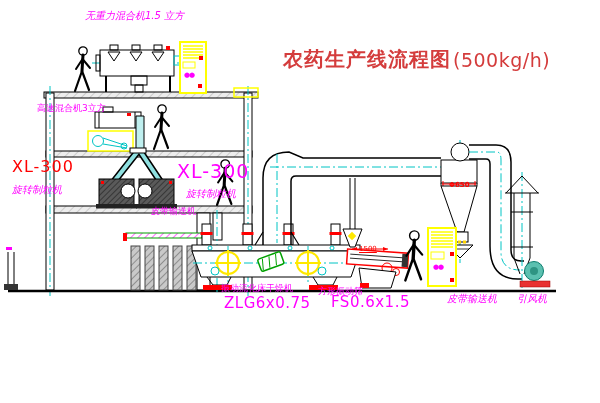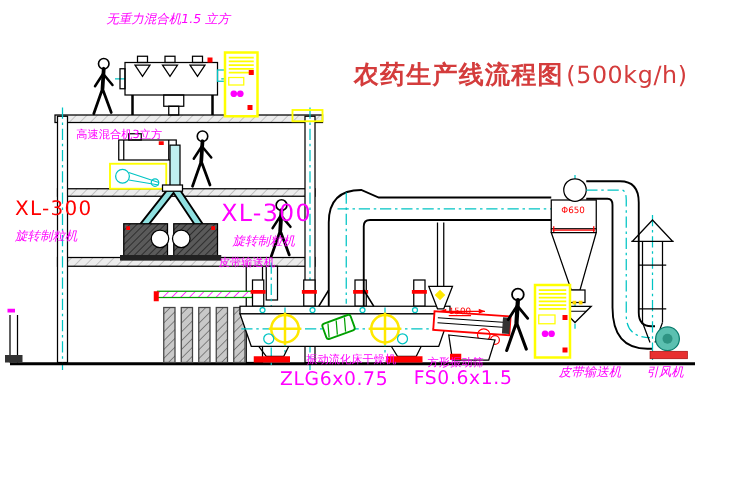--- a/index.html
+++ b/index.html
@@ -3,21 +3,21 @@
 <meta charset="utf-8">
 <style>
   html,body{margin:0;padding:0;background:#fff;}
   .canvas{
     position:relative;width:600px;height:403px;background:#fff;overflow:hidden;
     font-family:"DejaVu Sans","Liberation Sans",sans-serif;
   }
   .canvas svg{position:absolute;left:0;top:0;}
   svg .cl{stroke:var(--centerline,#00c4c4);stroke-width:1;stroke-dasharray:9 3 2 3;fill:none;}
   .lbl{position:absolute;color:var(--magenta,#ff00ff);white-space:nowrap;line-height:1;z-index:5;}
-  .s9{font-size:9px;margin-left:24px;}  .s10{font-size:10px;font-style:italic;}
+  .s9{font-size:9px;}  .s10{font-size:10px;font-style:italic;}
   .model{font-size:15px;letter-spacing:.5px;}
   .xl-left{color:var(--red,#ff0000);font-size:16px;letter-spacing:1px;}
   .xl-center{font-size:19px;letter-spacing:1px;}
   .dim{position:absolute;color:var(--red,#ff0000);font-size:7px;line-height:1;z-index:5;white-space:nowrap;}
   .cab-mark{position:absolute;color:var(--magenta,#ff00ff);font-size:7px;letter-spacing:-1px;z-index:5;}
   .title{position:absolute;left:283px;top:46px;display:flex;align-items:center;
     color:var(--title_red,#d43c3c);z-index:5;white-space:nowrap;}
   .title-zh{font-size:20px;font-weight:700;letter-spacing:1px;}
   .title-cap{font-size:19px;font-weight:400;margin-left:2px;letter-spacing:.5px;}
 </style>
@@ -268,17 +268,17 @@
   <div class="lbl s9" style="left:221px;top:284px;">振动流化床干燥机</div>
   <div class="lbl model" style="left:224px;top:296px;">ZLG6x0.75</div>
 
   <div class="lbl s9" style="left:318px;top:287px;">方形振动筛</div>
   <div class="lbl model" style="left:331px;top:295px;">FS0.6x1.5</div>
 
   <div class="lbl s10" style="left:447px;top:294px;">皮带输送机</div>
   <div class="lbl s10" style="left:517px;top:294px;">引风机</div>
 
   <div class="dim" style="left:359px;top:246px;text-decoration:underline;">1500</div>
-  <div class="dim" style="left:449px;top:165px;">Φ650</div>
+  <div class="dim" style="left:449px;top:182px;font-weight:bold;">Φ650</div>
 
   <div class="cab-mark" style="left:184px;top:71px;">●●</div>
   <div class="cab-mark" style="left:433px;top:263px;">●●</div>
 </div>
 
 </body></html>

